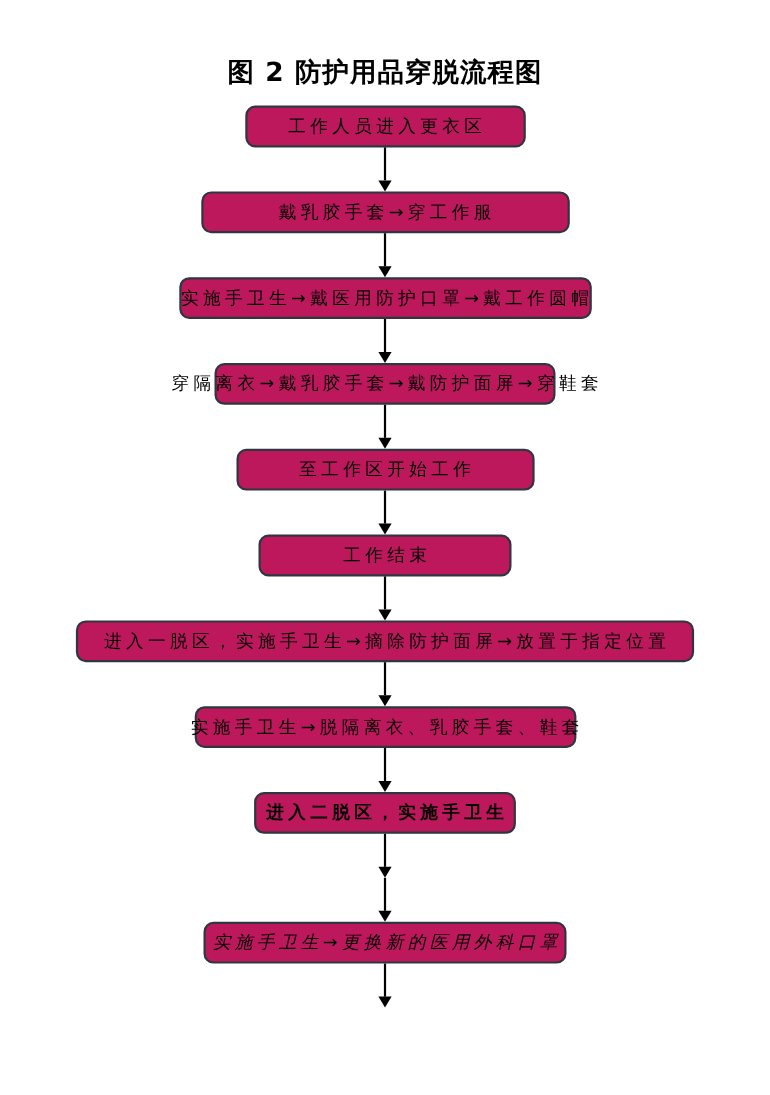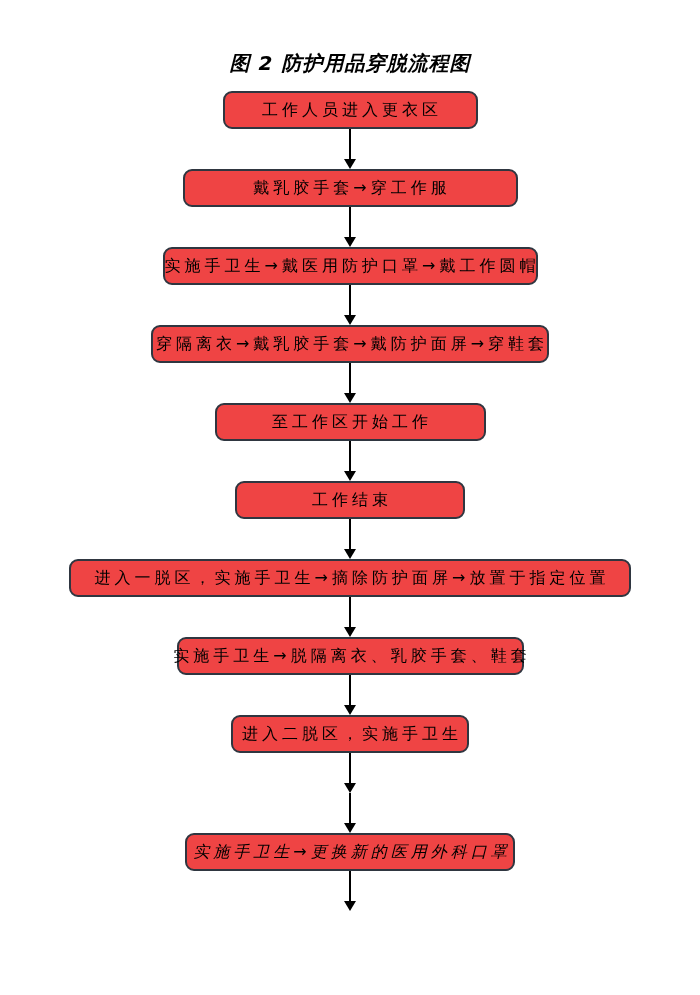--- a/index.html
+++ b/index.html
@@ -13,37 +13,36 @@
   .page {
     width: 700px;
     height: 995px;
     background: #ffffff;
     display: flex;
     flex-direction: column;
     align-items: center;
     padding-top: 50px;
   }
   .chart-title {
-    font-size: 20px;
+    font-size: 24px;
     font-weight: bold;
     color: #000000;
     letter-spacing: 1px;
     text-align: center;
     margin-bottom: 14px;
     white-space: nowrap;
-    font-style: italic;
   }
   .flow {
     display: flex;
     flex-direction: column;
     align-items: center;
   }
   .node {
     min-height: 38px;
-    background: #ef4444;
+    background: #be185d;
     border: 2px solid #2f3640;
     border-radius: 9px;
     display: flex;
     align-items: center;
     justify-content: center;
     padding: 2px 10px;
   }
   .node-label {
     font-size: 16px;
     color: #000000;
@@ -67,26 +66,26 @@
     width: 0;
     height: 0;
     border-left: 6px solid transparent;
     border-right: 6px solid transparent;
     border-top: 10px solid #000000;
   }
   
   .w1  { width: 255px; }
   .w2  { width: 335px; }
   .w3  { width: 375px; }
-  .w4  { width: 398px; }
+  .w4  { width: 310px; }
   .w5  { width: 271px; }
   .w6  { width: 230px; }
   .w7  { width: 562px; }
   .w8  { width: 347px; }
-  .w9  { width: 238px; }
+  .w9  { width: 238px; font-weight: bold; }
   .w10 { width: 526px; }
   .w11 { width: 330px; font-style: italic; }
   .w12 { width: 148px; }
 </style>
 </head>
 <body>
 
 <div class="page">
 
   <div class="chart-title">图 2 防护用品穿脱流程图</div>

